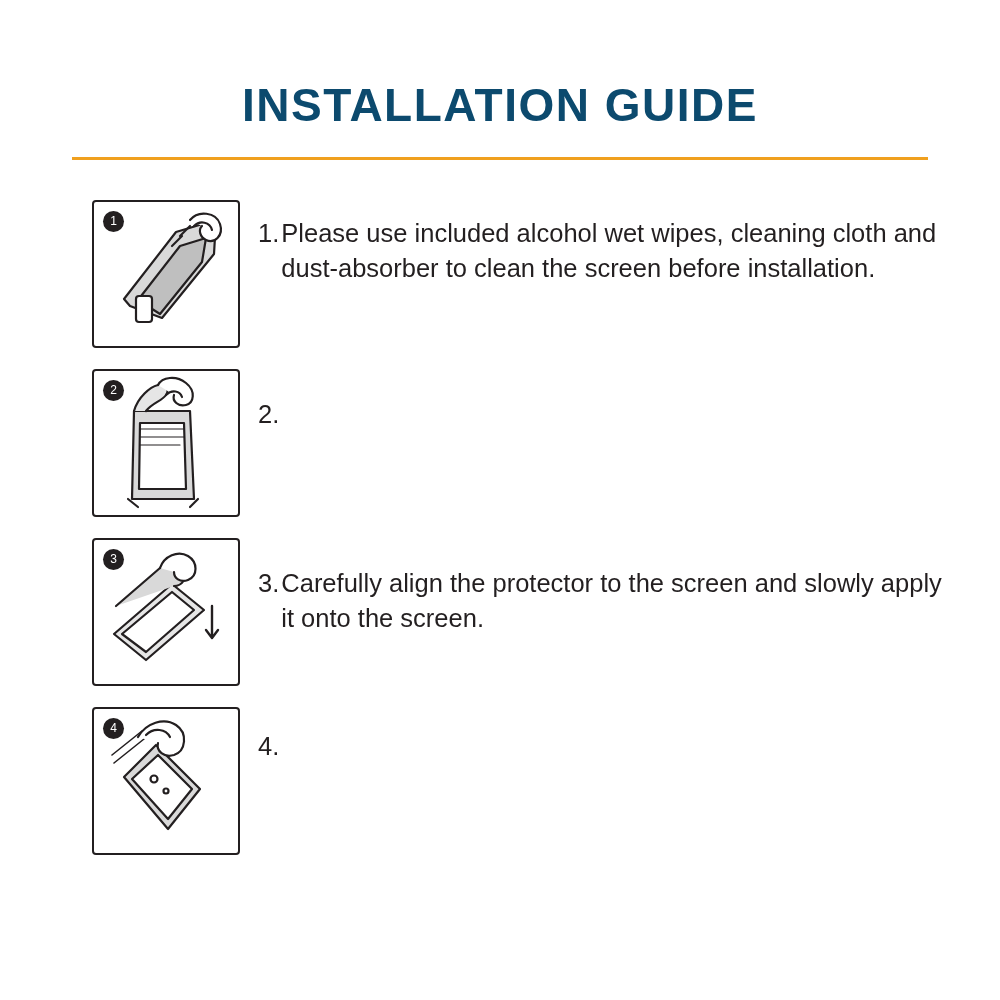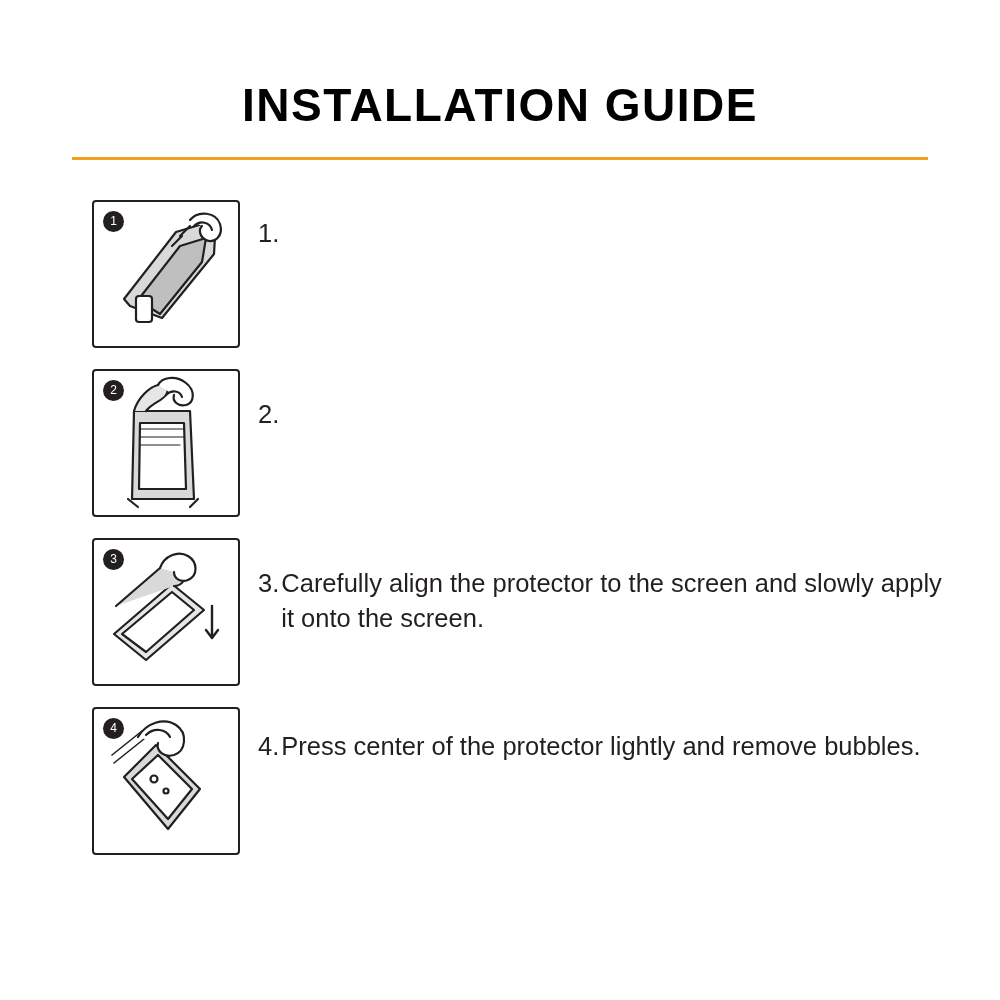--- a/index.html
+++ b/index.html
@@ -23,21 +23,21 @@
   }
   .title {
     position: absolute;
     left: 0;
     top: 78px;
     width: 1000px;
     text-align: center;
     font-size: 46px;
     font-weight: bold;
     letter-spacing: 1.5px;
-    color: #000000;
+    color: #0c4a6e;
     font-family: "Liberation Sans", sans-serif;
   }
   .divider {
     position: absolute;
     left: 72px;
     top: 157px;
     width: 856px;
     height: 3px;
     background: #f0a01e;
   }
@@ -130,20 +130,21 @@
             <rect x="42" y="94" width="16" height="26" rx="3" fill="#ffffff"></rect>
             <path d="M96 18 C104 8, 122 10, 126 22 C130 34, 120 42, 112 38 C106 35, 104 28, 108 24" fill="#ffffff"></path>
             <path d="M100 24 C106 18, 116 20, 118 28"></path>
             <path d="M86 34 L96 24"></path>
             <path d="M78 44 L88 34"></path>
           </g>
         </svg>
       </div>
       <div class="text">
         <span class="num">1.</span>
+        <span class="body-text">Please use included alcohol wet wipes, cleaning cloth and dust-absorber to clean the screen before installation.</span>
       </div>
     </div>
 
     <div class="step step-2">
       <div class="thumb">
         <div class="badge">2</div>
         <svg class="art" viewBox="0 0 140 140">
           <g fill="none" stroke="#231f20" stroke-width="2.2" stroke-linejoin="round" stroke-linecap="round">
             <path d="M40 40 L96 40 L100 128 L38 128 Z" fill="#d9d9d9"></path>
             <path d="M46 52 L90 52 L92 118 L45 118 Z" fill="#ffffff"></path>
@@ -191,18 +192,17 @@
             <circle cx="60" cy="70" r="3.5" fill="#ffffff"></circle>
             <circle cx="72" cy="82" r="2.5" fill="#ffffff"></circle>
             <path d="M18 46 L48 22 M20 54 L50 30" stroke-width="1.6"></path>
             <path d="M44 28 C52 14, 70 8, 82 16 C94 24, 92 42, 80 46 C70 49, 62 42, 64 34" fill="#ffffff"></path>
             <path d="M52 26 C60 18, 72 20, 76 28"></path>
           </g>
         </svg>
       </div>
       <div class="text">
         <span class="num">4.</span>
-        <span class="body-text">Press center of the protector lightly and remove bubbles.</span>
       </div>
     </div>
 
   </div>
 </div>
 
 </body></html>

